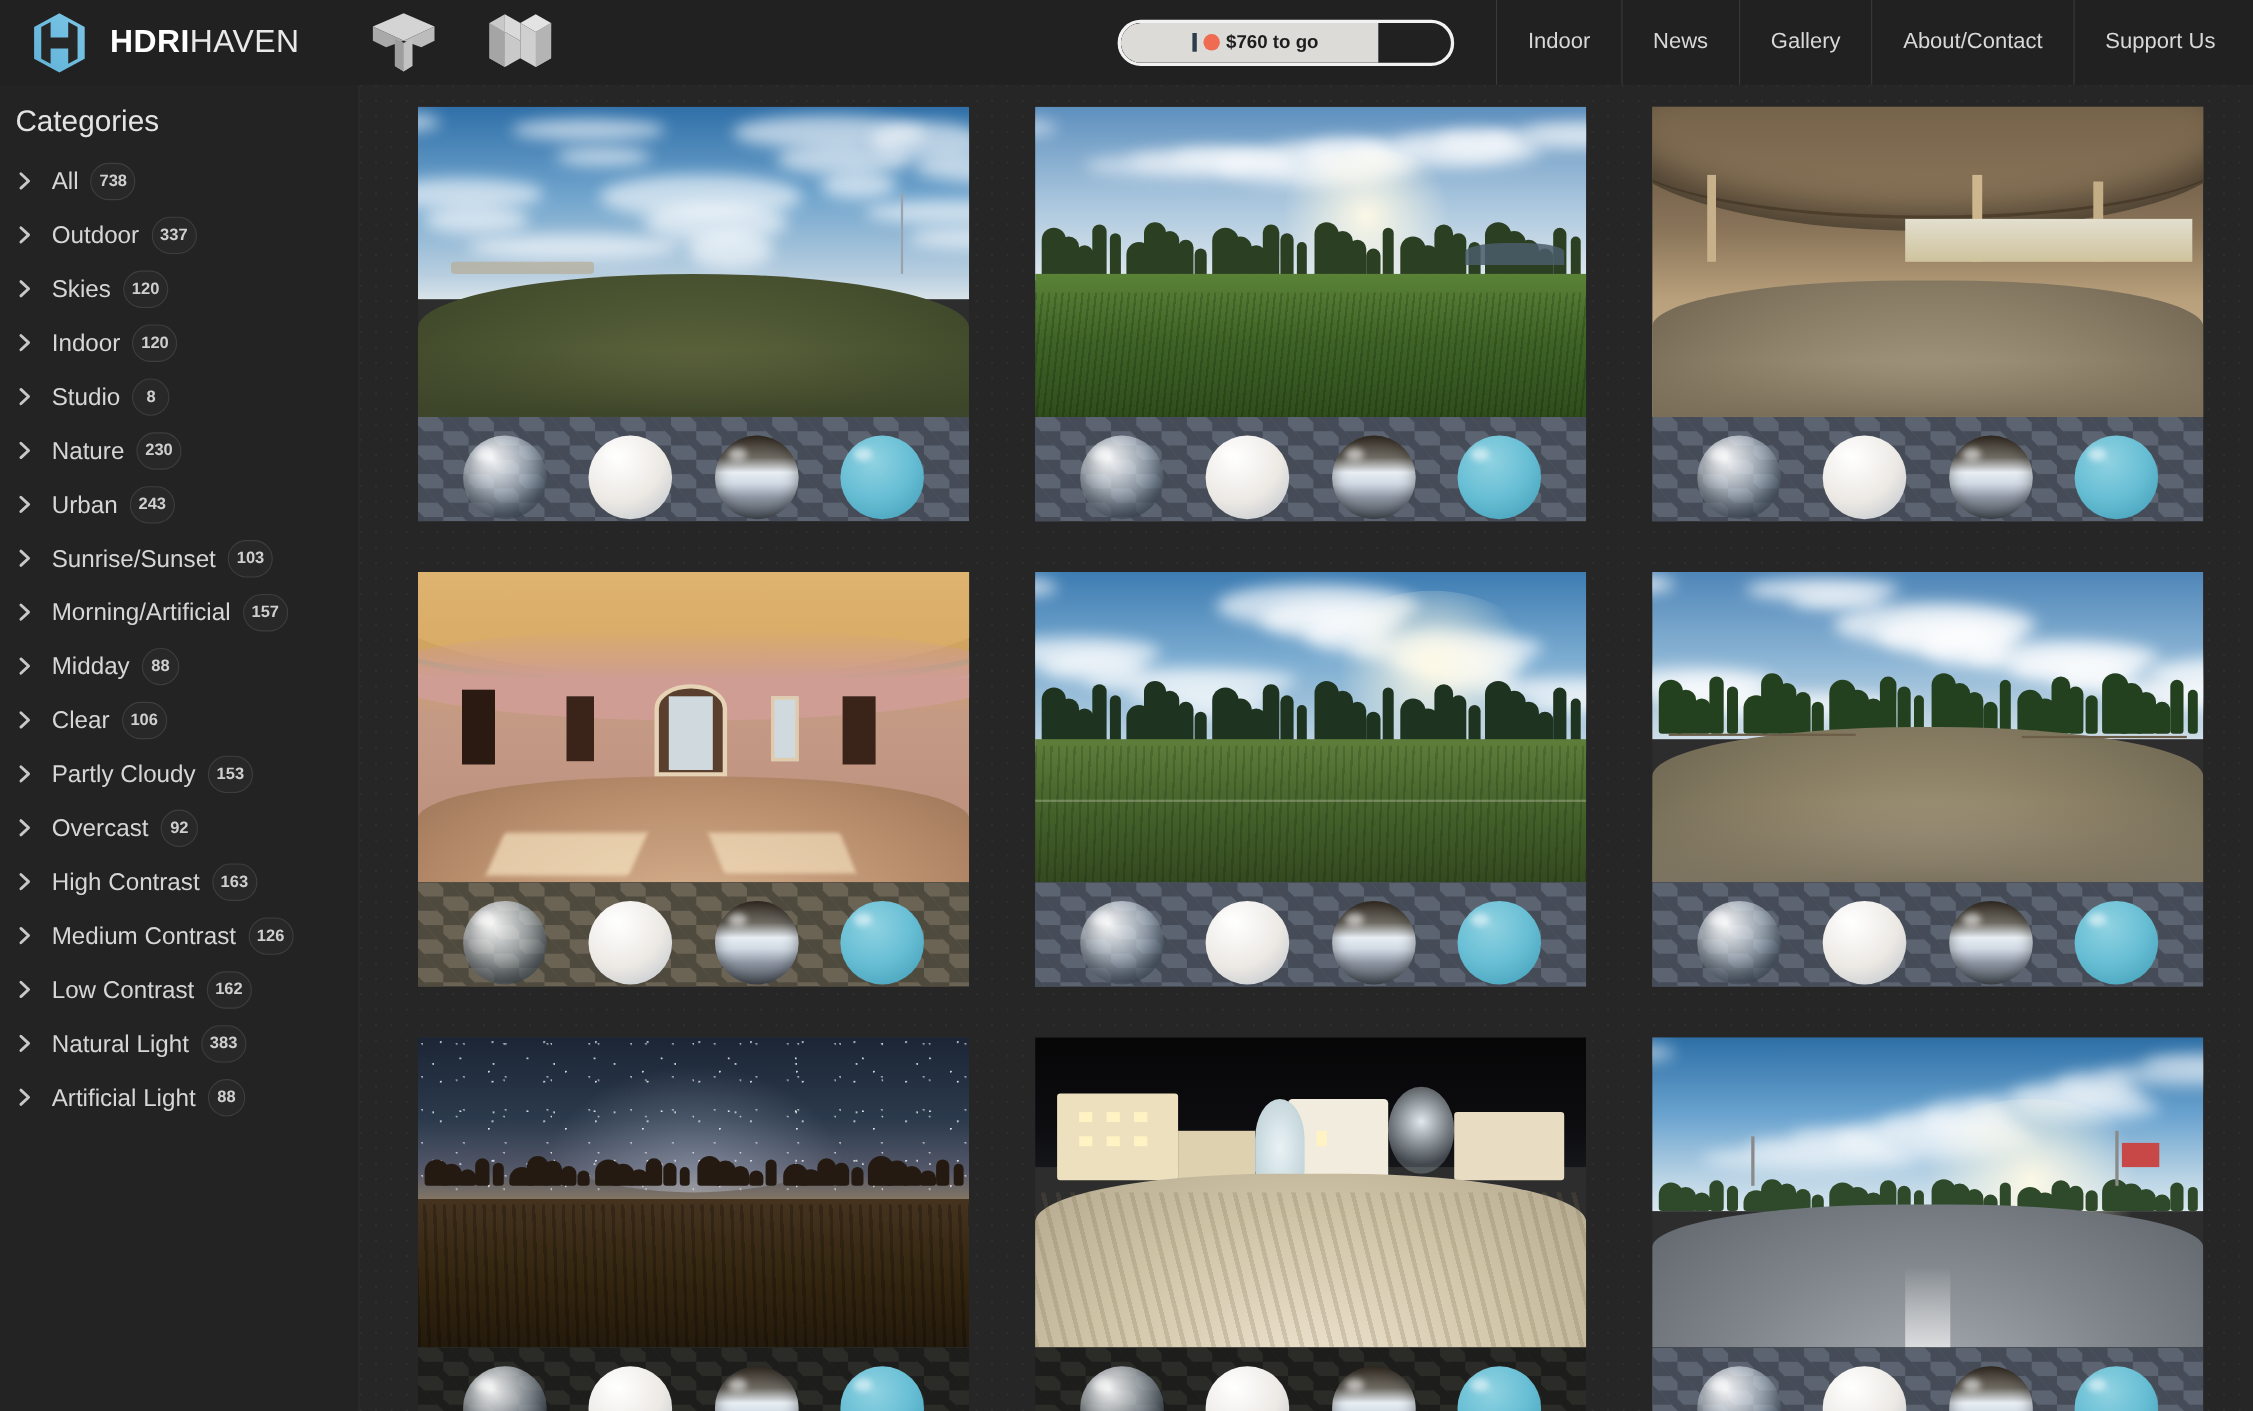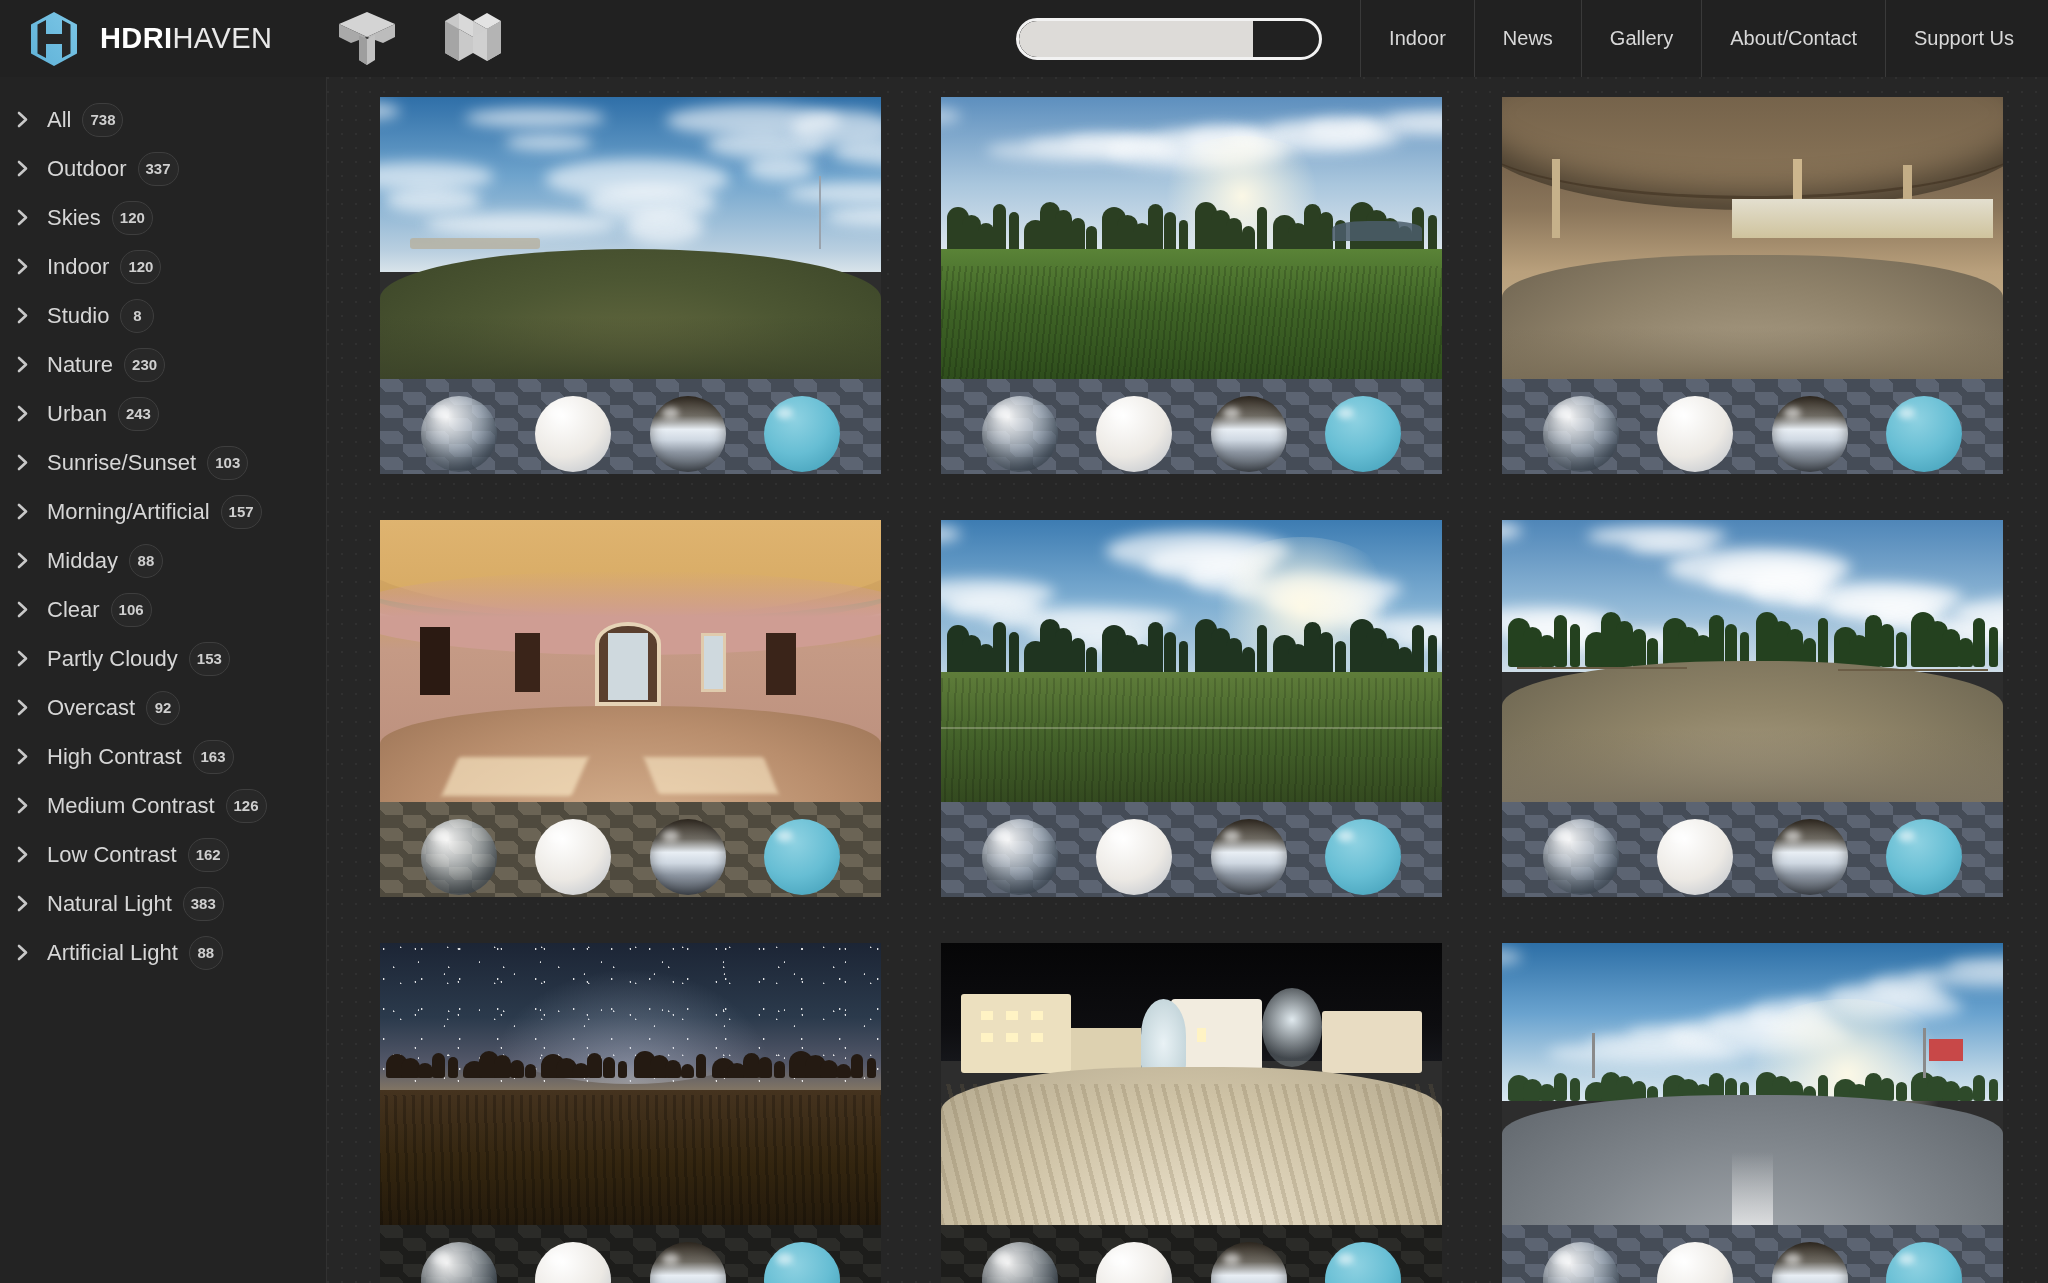--- a/index.html
+++ b/index.html
@@ -254,33 +254,39 @@
         <polygon points="3,11 17,19 17,51 3,43" fill="#a5a5a5"></polygon>
         <polygon points="45,19 59,11 59,43 45,51 31,43 31,27" fill="#d0d0d0"></polygon>
         <polygon points="45,19 59,11 59,43 45,51" fill="#b4b4b4"></polygon>
       </svg>
     </span>
   </div>
 
   <div id="donate-wrap">
     <div id="donate-bar">
       <div id="donate-fill"></div>
+      <div id="donate-label">
+        <span id="donate-tick"></span>
+        <span id="donate-dot"></span>
+        <span>$760 to go</span>
+      </div>
     </div>
   </div>
 
   <nav id="nav">
     <a class="nav-item">Indoor</a>
     <a class="nav-item">News</a>
     <a class="nav-item">Gallery</a>
     <a class="nav-item">About/Contact</a>
     <a class="nav-item">Support Us</a>
   </nav>
 </div>
 
 <aside id="sidebar">
+  <div id="sidebar-title">Categories</div>
   <div id="cat-list">
       <div class="cat-item">
         <span>
           <svg class="chev" viewBox="0 0 17 17">
             <path d="M5 2 L12 8.5 L5 15" fill="none" stroke="#c8c8c8" stroke-width="2.6" stroke-linecap="round" stroke-linejoin="round"></path>
           </svg>
         </span>
         <span class="cat-label">All</span>
         <span class="cat-count">738</span>
       </div>

